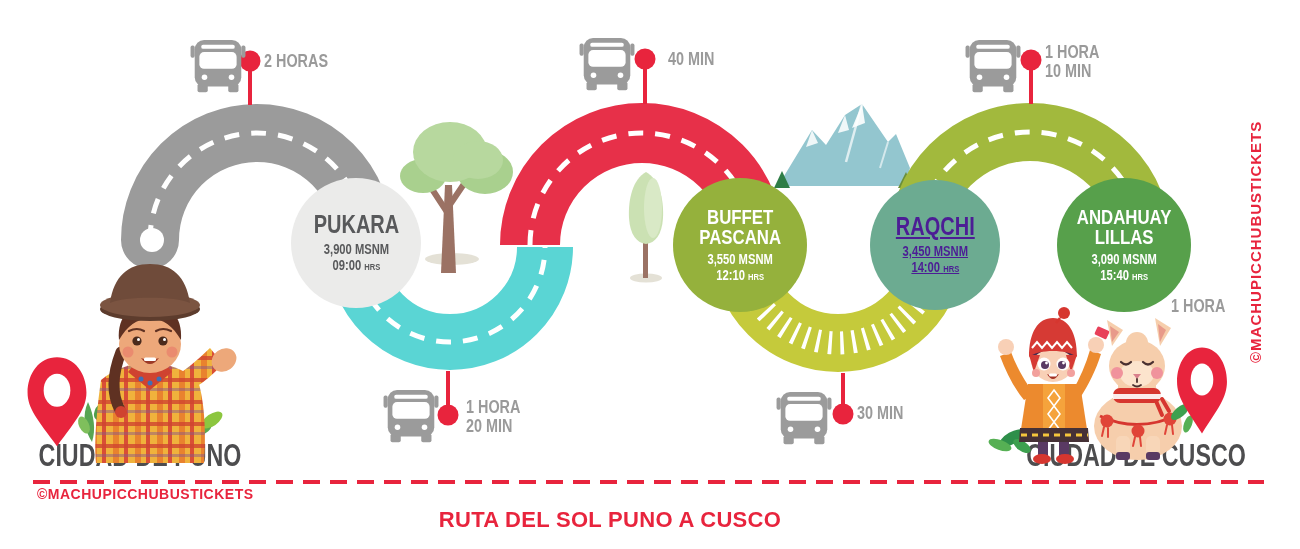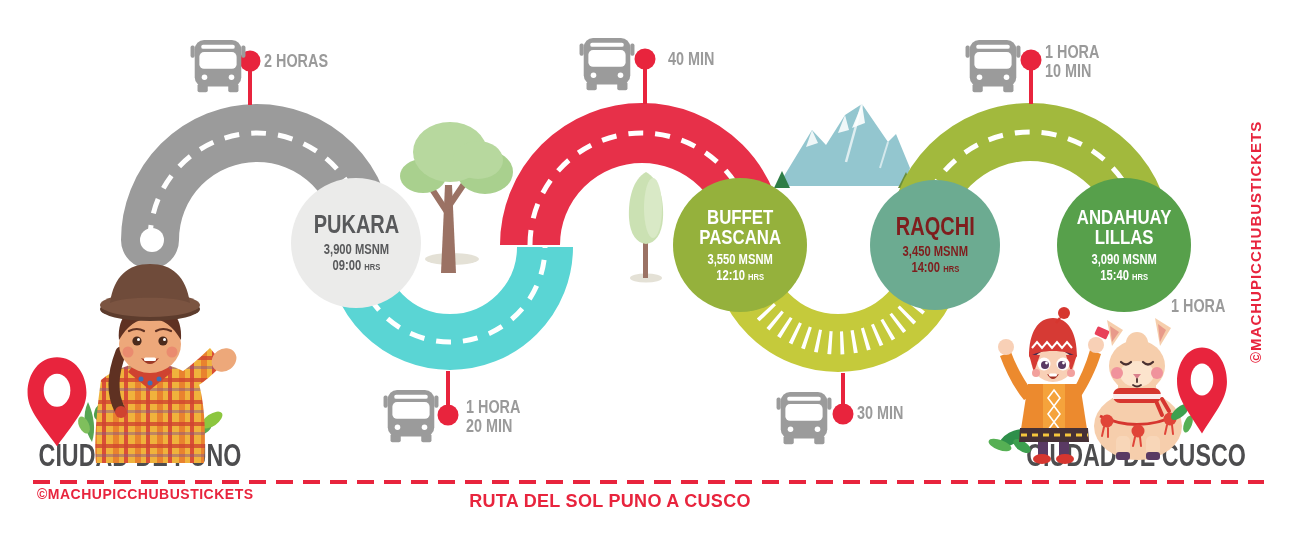--- a/index.html
+++ b/index.html
@@ -20,40 +20,40 @@
   .f-gray{fill:var(--road-gray,#9b9b9b)}
   .f-mtn{fill:var(--mountain-blue,#93c6cf)}
   .road{fill:none}
   .dash{fill:none;stroke:#fff;stroke-width:5;stroke-dasharray:15 12}
   .rail-ties{fill:none;stroke:#fff;stroke-width:23;stroke-dasharray:3.5 8.5}
 
   
   .stop{position:absolute;border-radius:50%;display:flex;align-items:center;justify-content:center;text-align:center;}
   .stop.light{background:var(--stop-light,#ebebea);color:#58595b;}
   .stop.buffet{background:var(--stop-buffet,#95b13c);color:#fff;text-align:center;}
-  .stop.raqchi{background:var(--stop-raqchi,#6cab91);color:#7f1d1d;}
+  .stop.raqchi{background:var(--stop-raqchi,#6cab91);color:#4c1d95;text-decoration:underline;}
   .stop.anda{background:var(--stop-anda,#57a04b);color:#fff;align-items:center;}
   .stop-inner{transform:scaleX(.8);transform-origin:center;}
   .nm{font-weight:bold;font-size:25px;line-height:.95;letter-spacing:0;}
   .sm-name .nm{font-size:21px;}
   .elev{font-weight:bold;font-size:14px;margin-top:5px;white-space:nowrap;}
   .time{font-weight:bold;font-size:14px;white-space:nowrap;}
   .time .hrs{font-size:9.5px;}
 
   
   .leg-label{position:absolute;font-weight:bold;font-size:18px;line-height:1.05;
     color:var(--text-gray,#9a9a9a);transform:scaleX(.8);transform-origin:left top;white-space:nowrap;}
 
   
   .city{position:absolute;font-weight:bold;font-size:31px;color:var(--text-dark,#4d4d4f);
     transform:translateX(-50%) scaleX(.75);transform-origin:center top;white-space:nowrap;}
 
   
-  .title{position:absolute;font-weight:bold;font-size:18px;color:var(--accent-red,#e8243d);
-    transform:translateX(-50%);white-space:nowrap;letter-spacing:.3px;}
+  .title{position:absolute;font-weight:bold;font-size:22px;color:var(--accent-red,#e8243d);
+    transform:translateX(-50%);white-space:nowrap;letter-spacing:.3px;margin-top:16px;}
   .wm{position:absolute;font-weight:bold;font-size:14px;color:var(--accent-red,#e8243d);
     letter-spacing:.5px;white-space:nowrap;}
   .wm-v{transform:rotate(-90deg);transform-origin:0 0;font-size:15px;letter-spacing:1px;}
 
   .bus{position:absolute;}
 </style>
 </head>
 <body>
 
 <div class="canvas">

